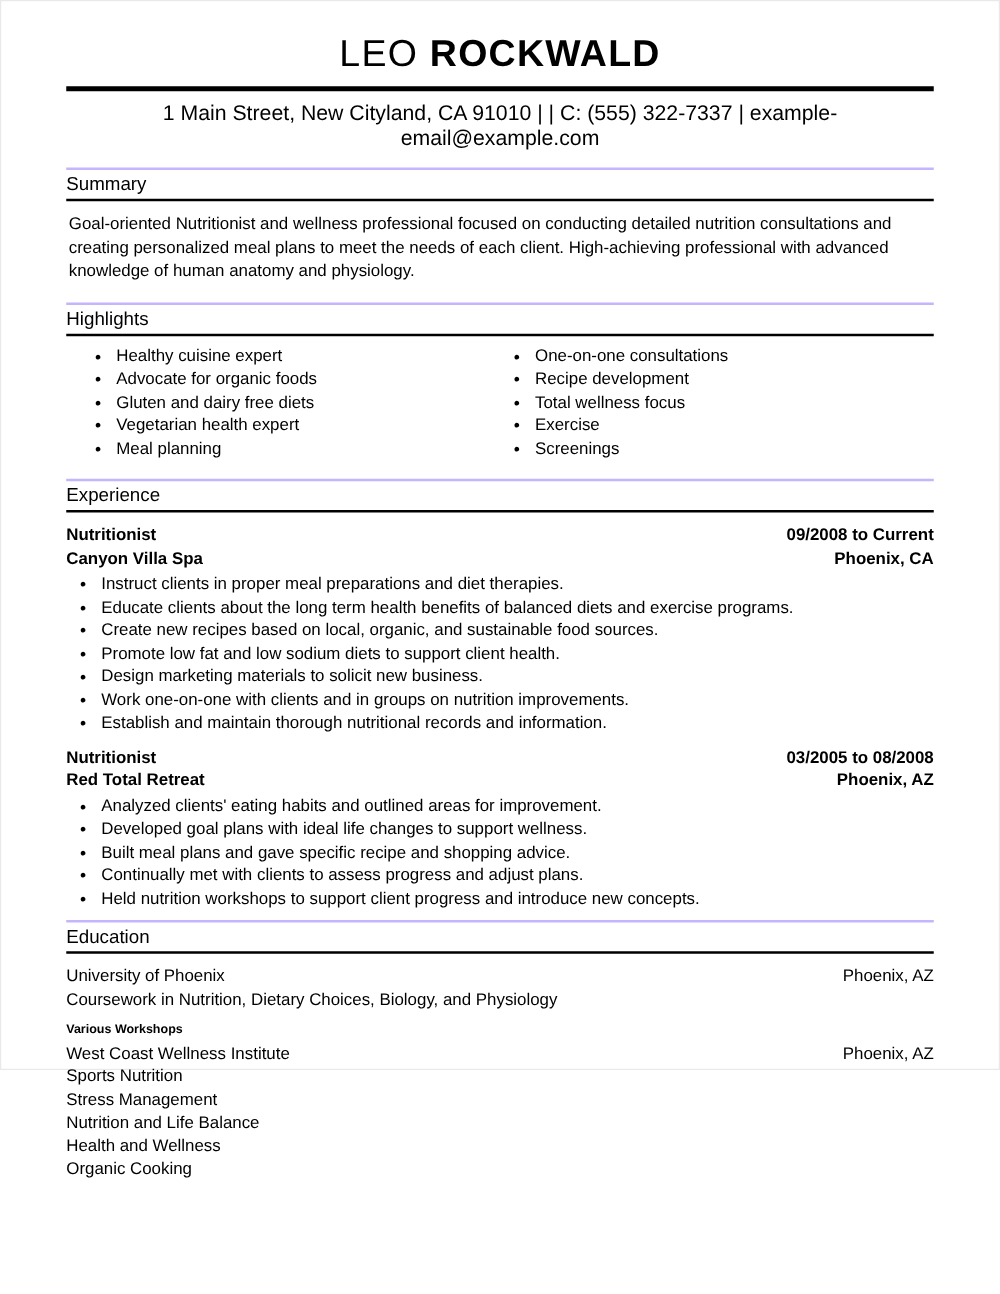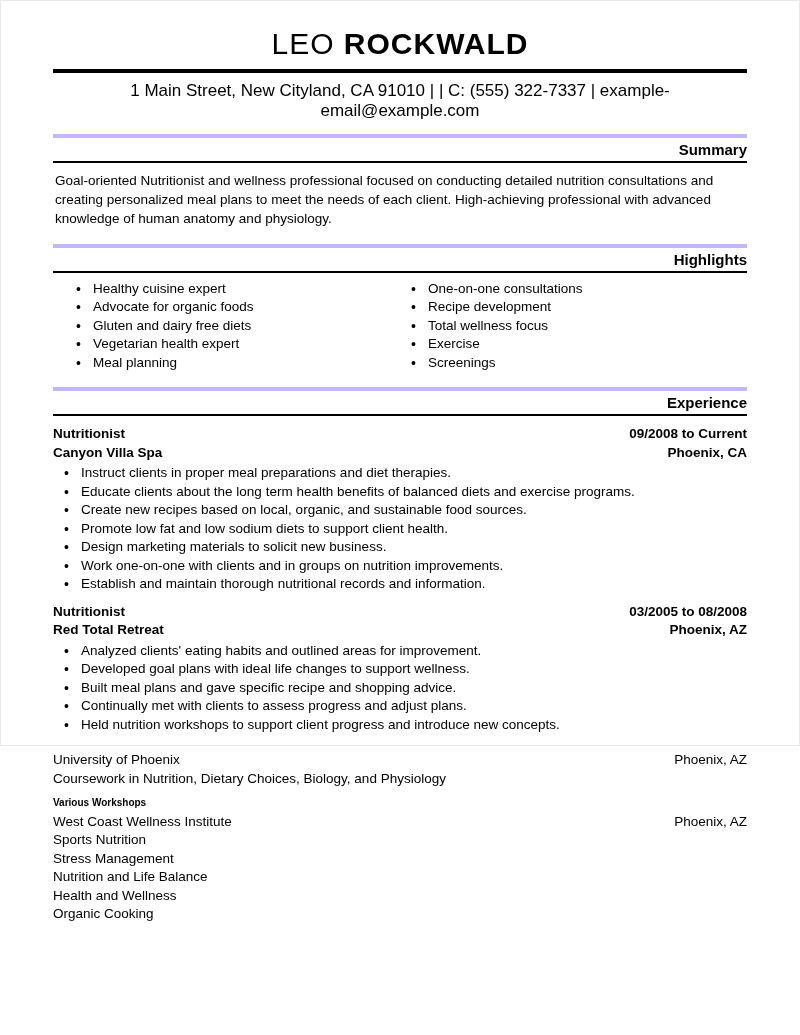--- a/index.html
+++ b/index.html
@@ -6,21 +6,21 @@
   html, body { background: #ffffff; }
   body {
     width: 800px;
     height: 1035px;
     font-family: "Liberation Sans", "DejaVu Sans", sans-serif;
     color: #000;
     overflow: hidden;
   }
   .page {
     width: 800px;
-    height: 746px;
+    height: 856px;
     background: #fff;
     border: 1px solid #e9e9e9;
     padding: 26px 52px 0 52px;
   }
 
   
   .name {
     text-align: center;
     font-size: 30px;
     letter-spacing: 1px;
@@ -33,24 +33,24 @@
     margin-top: 7px;
   }
   .contact {
     text-align: center;
     font-size: 17px;
     padding: 8px 0 9px 0;
   }
 
   
   .section-head {
-    border-top: 4px solid #c4b5fd;
+    border-top: 2px solid #c4b5fd;
     border-bottom: 2px solid #000;
-    text-align: right;
-    font-weight: 700;
+    text-align: left;
+    font-weight: 400;
     font-size: 15px;
     padding: 3px 0 3px 0;
     margin-top: 4px;
   }
 
   
   .summary-text {
     font-size: 13.5px;
     line-height: 19px;
     padding: 8px 2px 12px 2px;
@@ -185,20 +185,21 @@
     </div>
     <ul class="bullets">
       <li>Analyzed clients' eating habits and outlined areas for improvement.</li>
       <li>Developed goal plans with ideal life changes to support wellness.</li>
       <li>Built meal plans and gave specific recipe and shopping advice.</li>
       <li>Continually met with clients to assess progress and adjust plans.</li>
       <li>Held nutrition workshops to support client progress and introduce new concepts.</li>
     </ul>
   </div>
 
+  <div class="section-head">Education</div>
   <div class="edu">
     <div class="edu-row">
       <span>University of Phoenix</span>
       <span>Phoenix, AZ</span>
     </div>
     <div class="edu-line">Coursework in Nutrition, Dietary Choices, Biology, and Physiology</div>
 
     <div class="edu-heading">Various Workshops</div>
     <div class="edu-row">
       <span>West Coast Wellness Institute</span>

